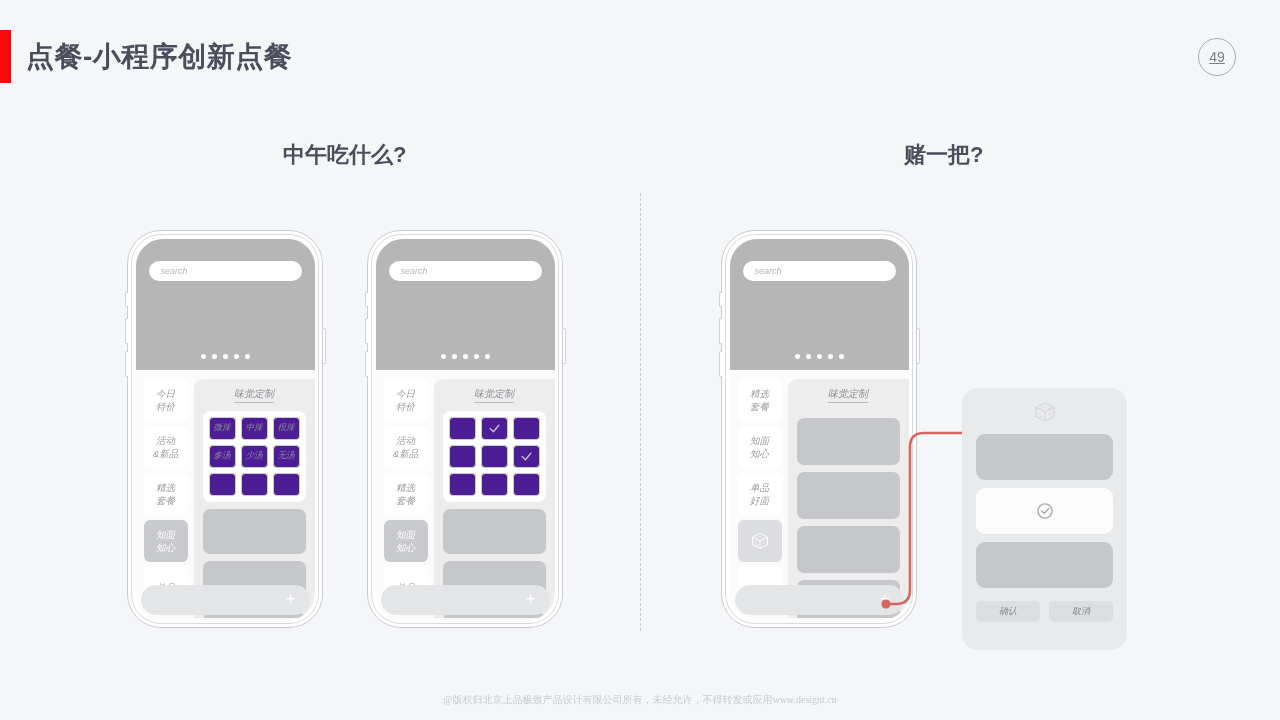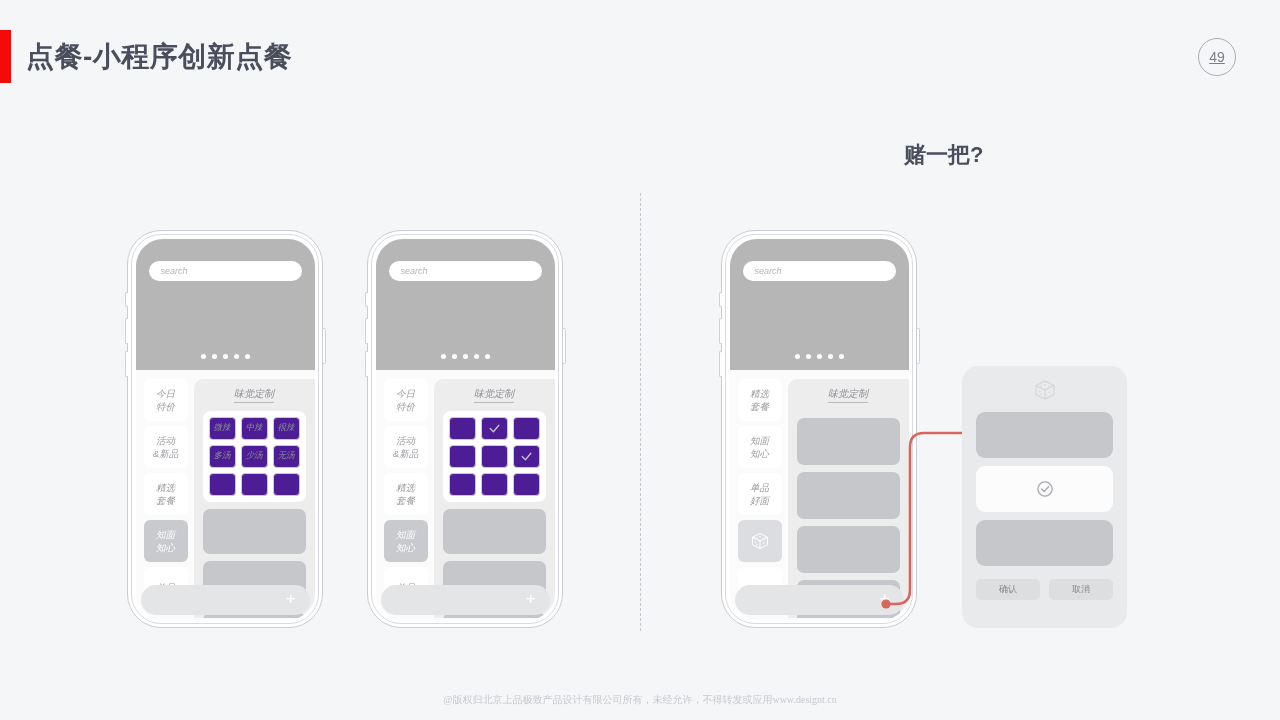--- a/index.html
+++ b/index.html
@@ -131,24 +131,25 @@
     display: flex; align-items: center; justify-content: flex-end;
     padding-right: 14px;
   }
   .plus {
     font-size: 17px; color: #ffffff; line-height: 1;
     font-weight: 300; position: relative; top: -1px;
   }
 
   
   .popup {
-    position: absolute; left: 962px; top: 366px;
+    position: absolute; left: 962px; top: 388px;
     width: 165px; height: 262px;
     background: #e9eaec; border-radius: 16px;
     padding: 12px 14px;
+    font-style: italic;
   }
   .popup-dice { display: flex; justify-content: center; margin-bottom: 10px; }
   .popup-dice svg { width: 24px; height: 24px; }
   .opt {
     height: 46px; border-radius: 9px; background: #c6c7ca; margin-bottom: 8px;
     display: flex; align-items: center; justify-content: center;
   }
   .opt.selected { background: #fcfcfc; }
   .opt .tick { width: 20px; height: 20px; display: block; }
   .popup-actions { display: flex; gap: 9px; margin-top: 13px; }
@@ -170,20 +171,21 @@
 </style>
 </head>
 <body>
 
 <div class="slide">
 
   <div class="accent-bar"></div>
   <div class="page-title">点餐-小程序创新点餐</div>
   <div class="page-badge">49</div>
 
+  <div class="section-head left">中午吃什么?</div>
   <div class="section-head right">赌一把?</div>
 
   <div class="divider"></div>
 
   <div class="phone" style="left:127px; top:230px;">
     <div class="outer"></div>
     <div class="inner-ring"></div>
     <div class="btn-sil"></div>
     <div class="btn-up"></div>
     <div class="btn-dn"></div>

